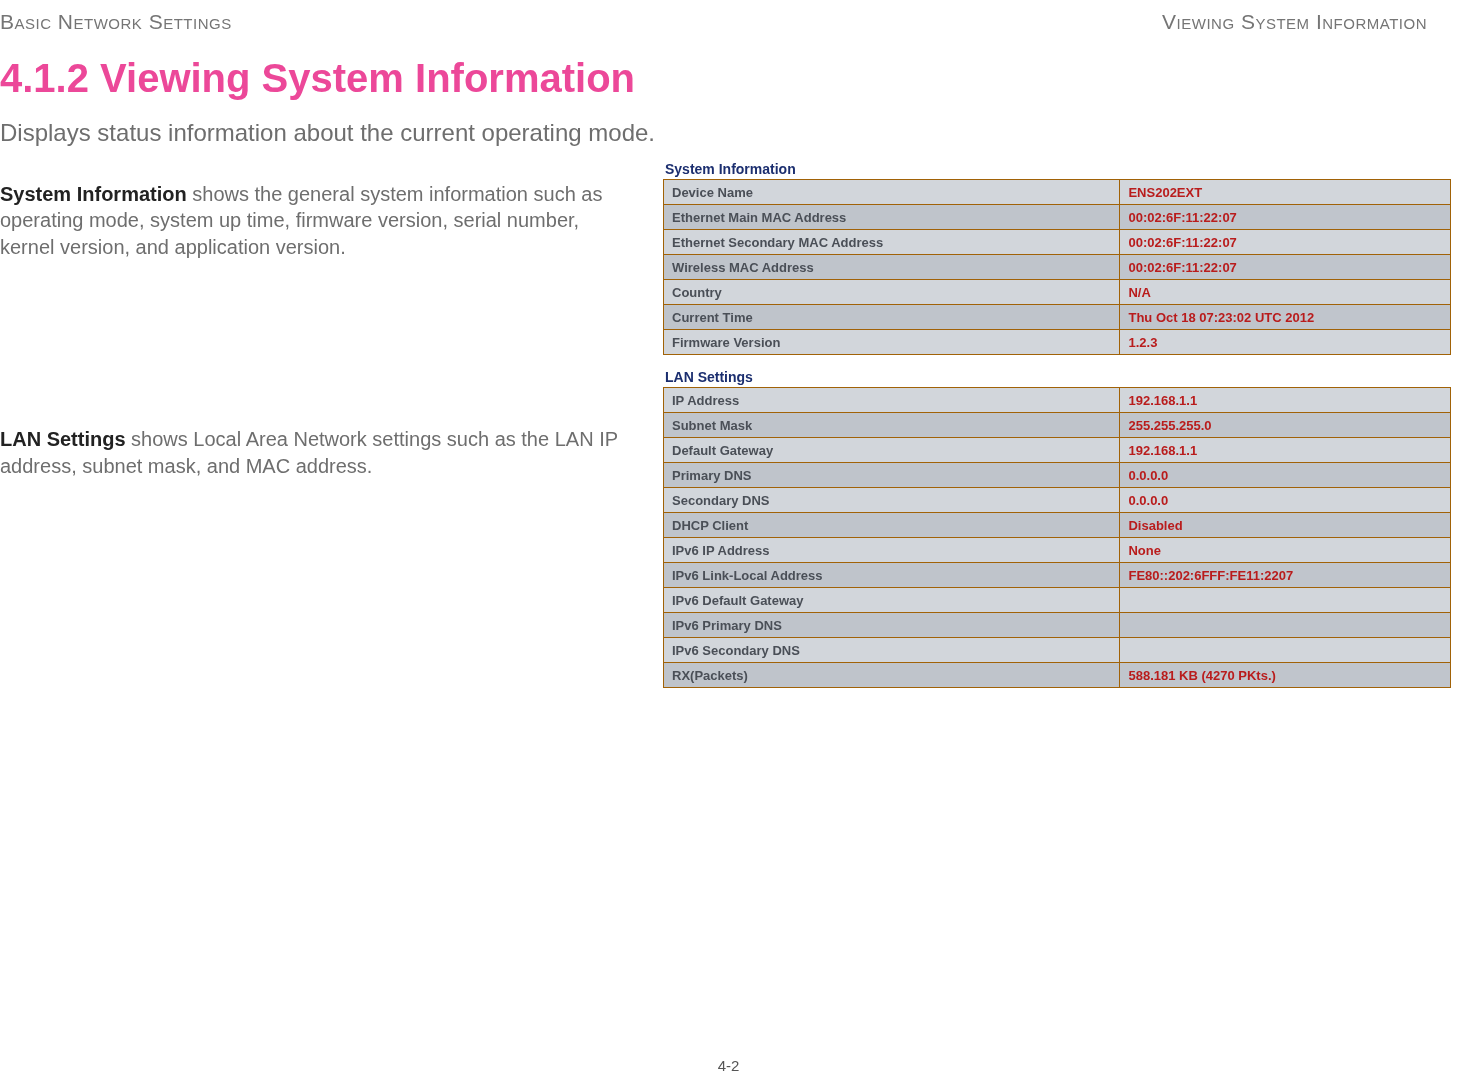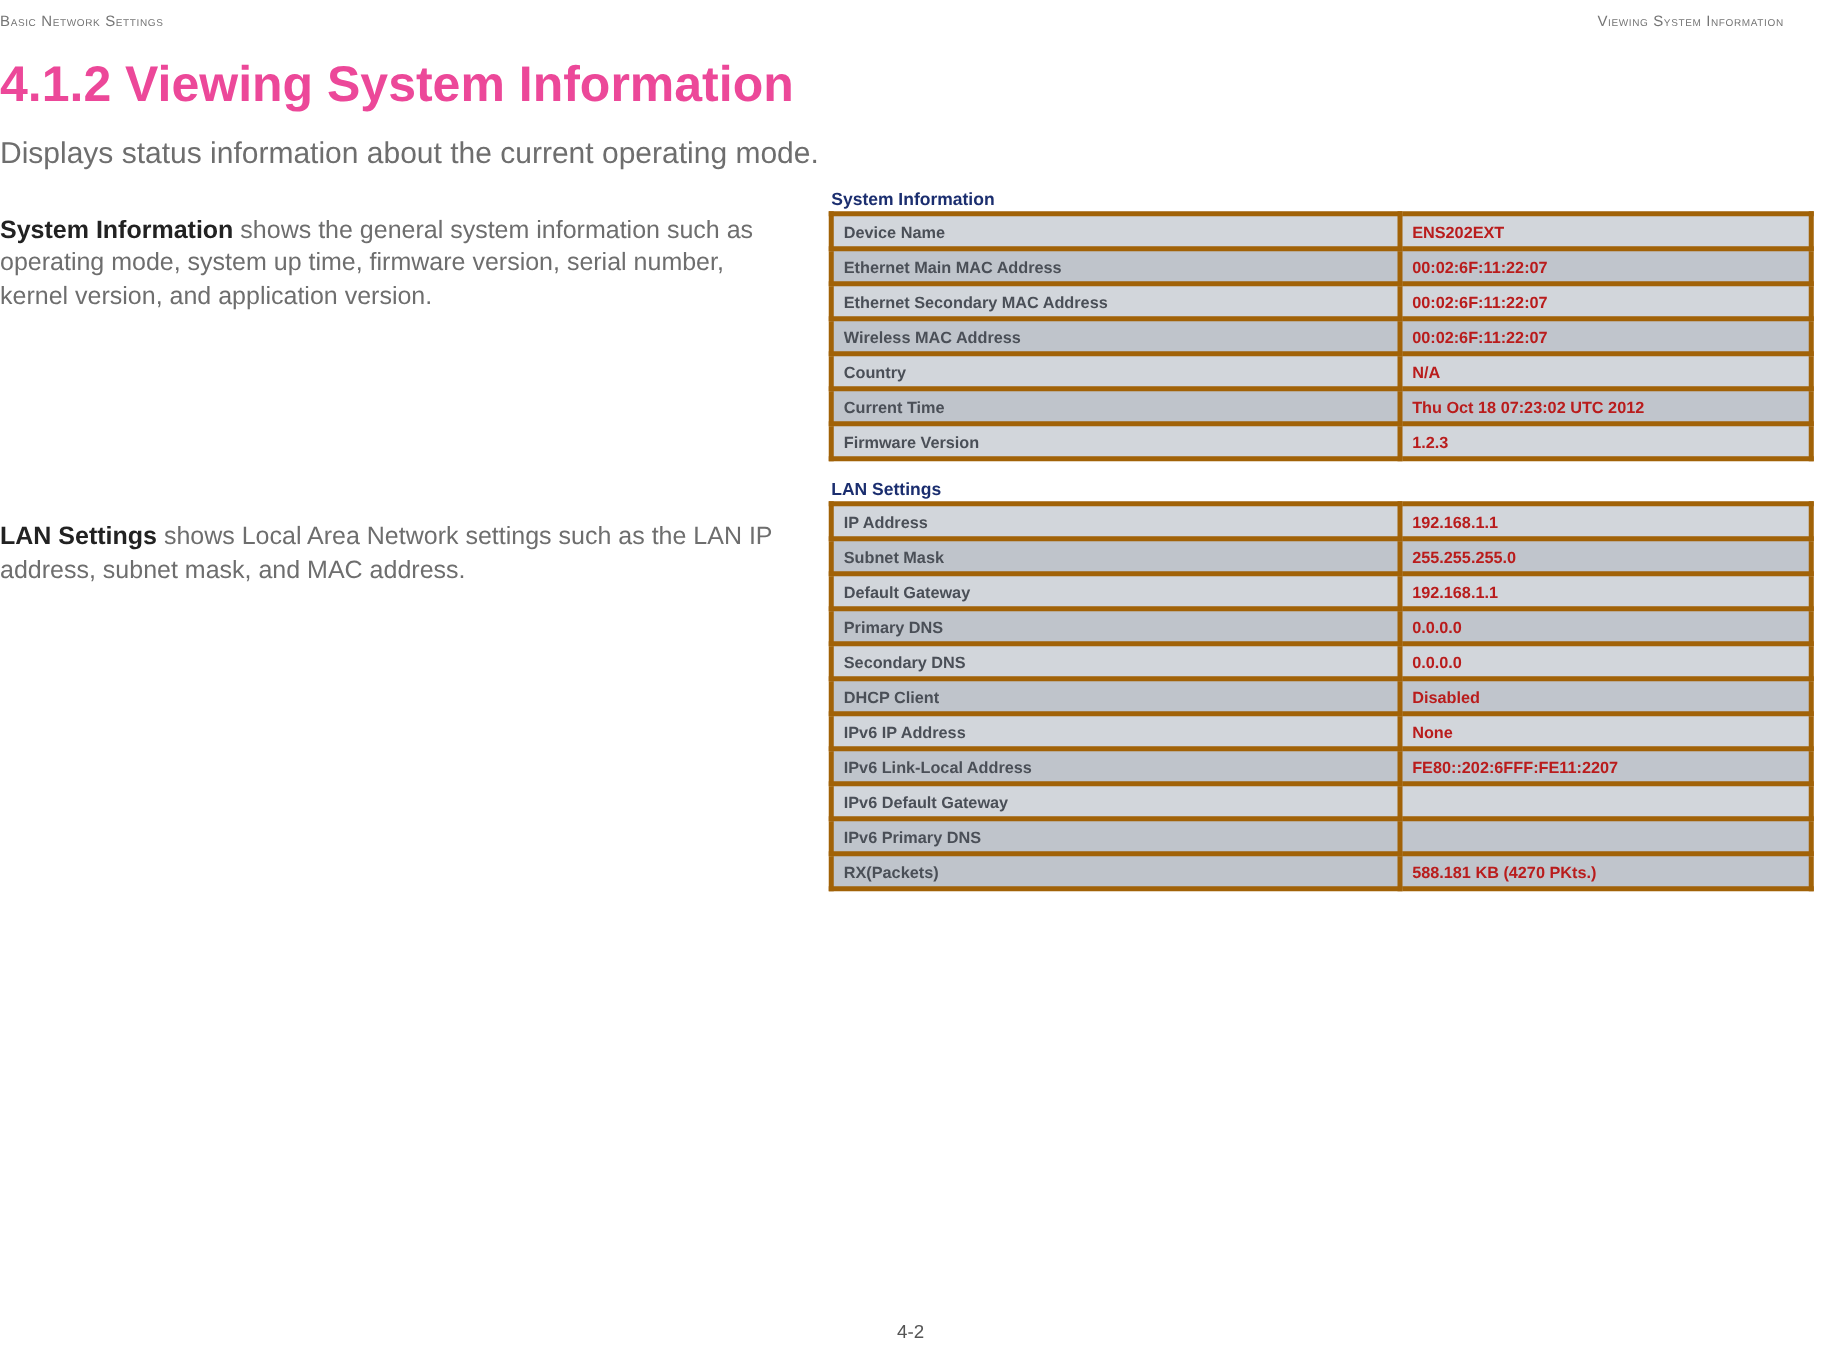--- a/index.html
+++ b/index.html
@@ -14,21 +14,21 @@
     position: relative;
   }
   .page {
     padding: 10px 24px 0 0;
   }
   .running-header {
     display: flex;
     justify-content: space-between;
     font-variant: small-caps;
     letter-spacing: 0.5px;
-    font-size: 12px;
+    font-size: 21px;
     color: #757575;
     padding: 0 6px 4px 0;
   }
   .running-header span:last-child { text-align: right; }
   h1.section-title {
     font-family: Verdana, Geneva, sans-serif;
     font-weight: 700;
     font-size: 40px;
     color: #ec4899;
     margin: 18px 0 18px 0;
@@ -61,21 +61,21 @@
     color: #1b2e6f;
     margin: 0 0 2px 2px;
   }
   table.info {
     border-collapse: collapse;
     width: 788px;
     font-size: 13px;
     font-family: Arial, Helvetica, sans-serif;
   }
   table.info td {
-    border: 4px solid #a16207;
+    border: 1px solid #a16207;
     padding: 4px 8px;
     background: #bfc4cb;
     color: #4a4f57;
     font-weight: 700;
     height: 16px;
   }
   table.info tr td:first-child { width: 58%; }
   table.info tr td:last-child {
     background: #c0c5cc;
     color: #b91c1c;
@@ -194,20 +194,24 @@
                 <td>FE80::202:6FFF:FE11:2207</td>
               </tr>
           <tr class="alt">
                 <td>IPv6 Default Gateway</td>
                 <td></td>
               </tr>
           <tr>
                 <td>IPv6 Primary DNS</td>
                 <td></td>
               </tr>
+          <tr class="alt">
+                <td>IPv6 Secondary DNS</td>
+                <td></td>
+              </tr>
           <tr>
                 <td>RX(Packets)</td>
                 <td>588.181 KB (4270 PKts.)</td>
               </tr>
         </tbody>
           </table>
       </div>
     </div>
   </div>
 </div>

